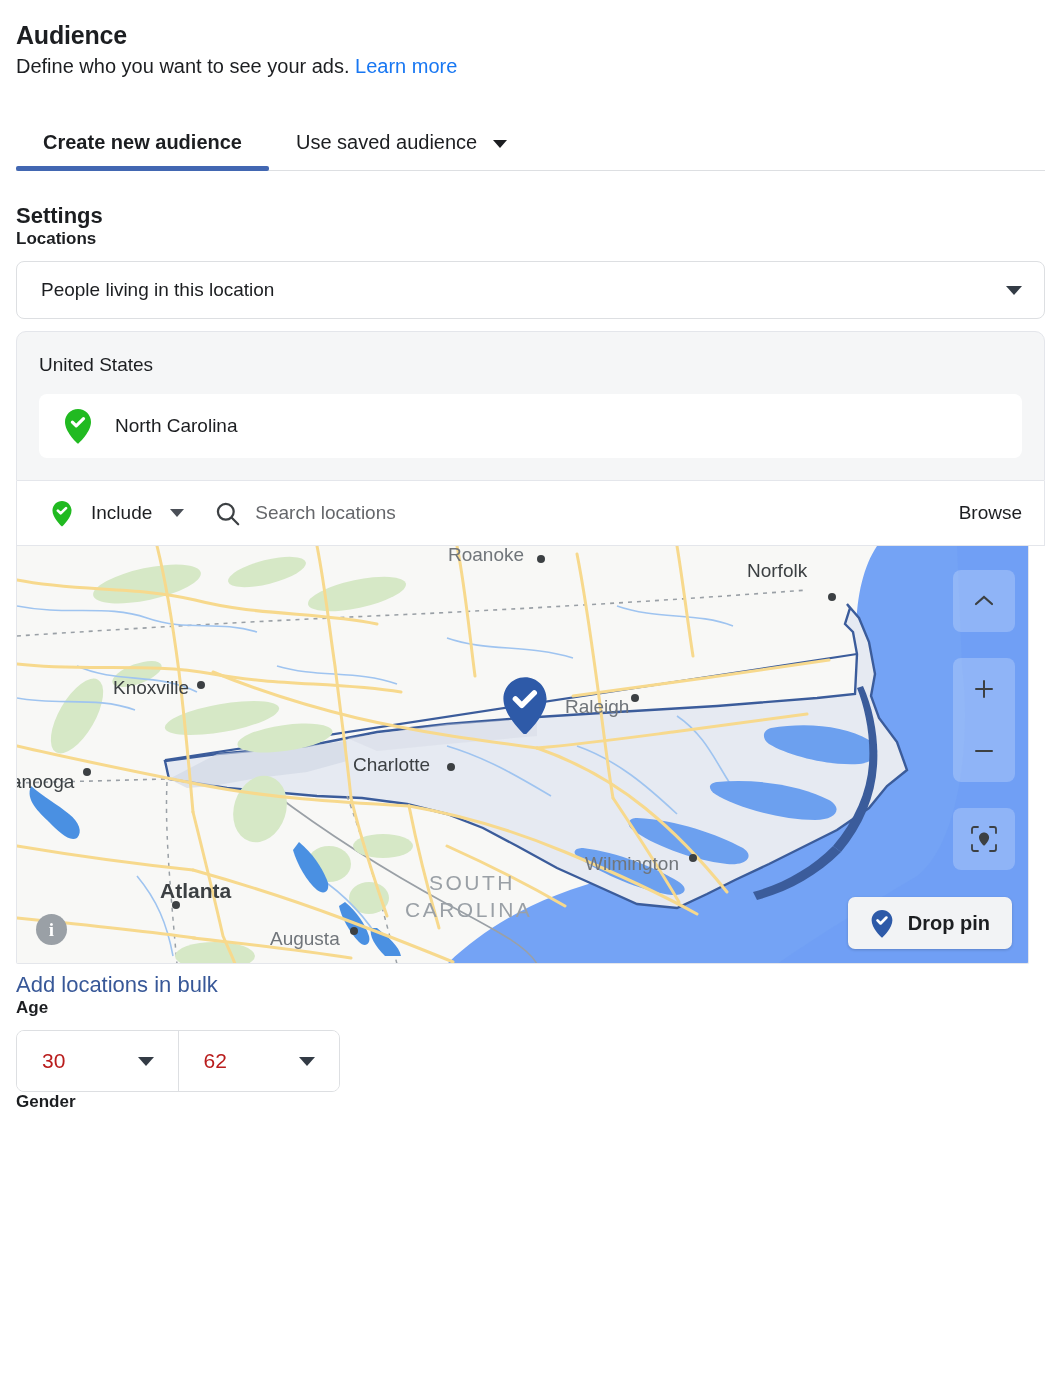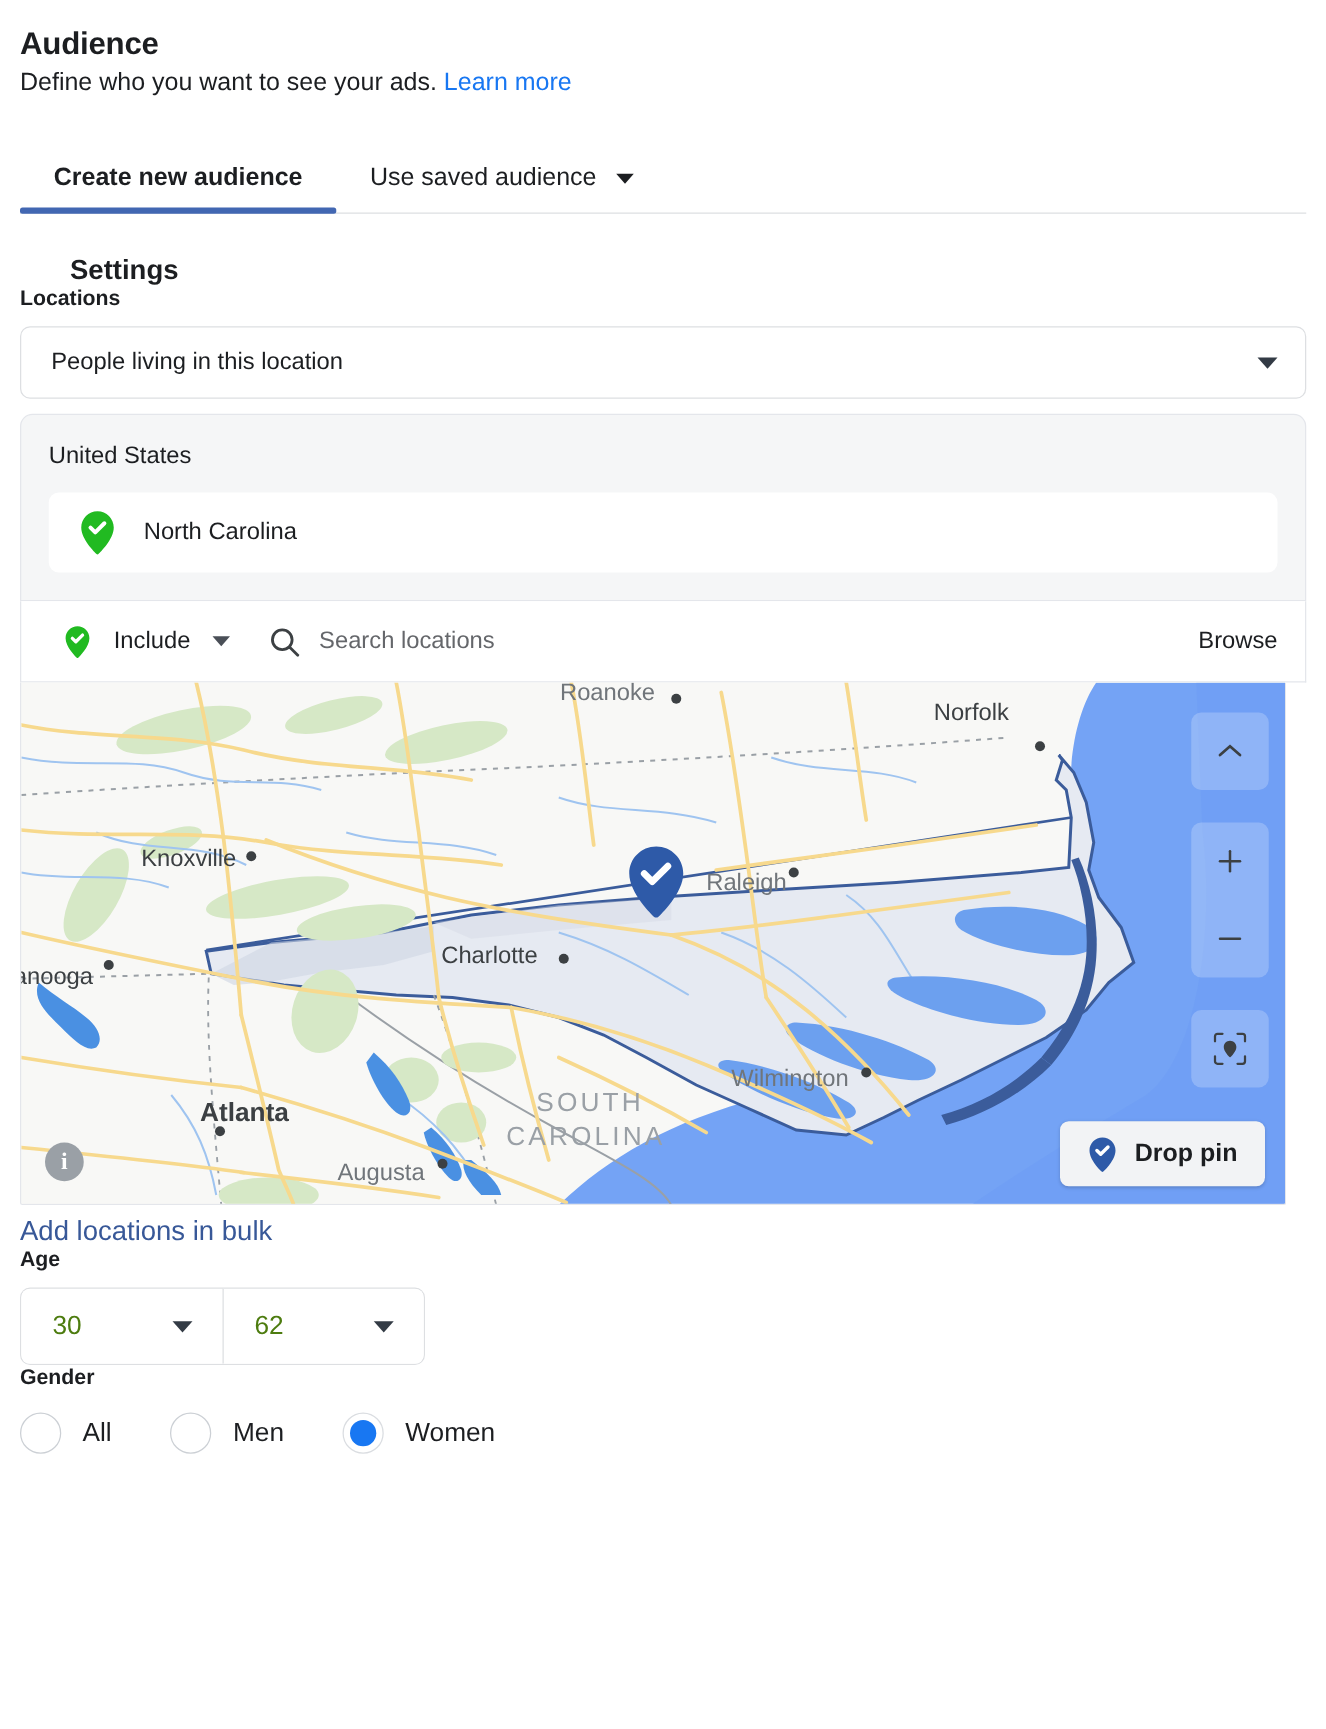--- a/index.html
+++ b/index.html
@@ -37,21 +37,21 @@
     content: ""; position: absolute; left: 0; right: 0; bottom: -1px;
     height: 5px; background: #4267b2; border-radius: 2px;
   }
   .tab .caret {
     display: inline-block; margin-left: 10px;
     border-left: 7px solid transparent; border-right: 7px solid transparent;
     border-top: 8px solid #1c1e21; vertical-align: middle;
   }
 
   
-  .sec-title { font-size: 22px; font-weight: bold; margin-top: 32px; margin-left: 40px; }
+  .sec-title { font-size: 22px; font-weight: bold; margin-top: 32px; }
   .field-label { font-size: 17px; font-weight: bold; }
 
   
   .select-box {
     margin-top: 12px; height: 58px; border: 1px solid #dddfe2; border-radius: 8px;
     display: flex; align-items: center; justify-content: space-between;
     padding: 0 22px 0 24px; background: #fff; cursor: pointer;
   }
   .select-box .val { font-size: 19px; color: #1c1e21; }
   .caret-dk {
@@ -145,21 +145,21 @@
   
   .age-group {
     margin-top: 12px; display: flex; width: 324px; height: 62px;
     border: 1px solid #dddfe2; border-radius: 8px; overflow: hidden;
   }
   .age-cell {
     flex: 1; display: flex; align-items: center; justify-content: space-between;
     padding: 0 24px 0 25px; cursor: pointer; background: #fff;
   }
   .age-cell + .age-cell { border-left: 1px solid #dddfe2; }
-  .age-cell .num { font-size: 21px; color: #4d7c0f; }
+  .age-cell .num { font-size: 21px; color: #b91c1c; }
 
   
   .gender-row { display: flex; align-items: center; margin-top: 18px; gap: 0; }
   .gender-opt { display: flex; align-items: center; cursor: pointer; }
   .radio {
     width: 33px; height: 33px; border-radius: 50%; border: 1px solid #ccd0d5;
     background: #fff; display: flex; align-items: center; justify-content: center;
     flex: none;
   }
   .radio.sel { border-color: #dadde1; }
@@ -424,28 +424,14 @@
       <span class="caret-dk"></span>
     </div>
     <div class="age-cell">
       <span class="num">62</span>
       <span class="caret-dk"></span>
     </div>
   </div>
 
   
   <div class="field-label">Gender</div>
-  <div class="gender-row">
-    <label class="gender-opt">
-      <span class="radio"></span>
-      <span class="g-label">All</span>
-    </label>
-    <label class="gender-opt">
-      <span class="radio"></span>
-      <span class="g-label">Men</span>
-    </label>
-    <label class="gender-opt">
-      <span class="radio sel"></span>
-      <span class="g-label">Women</span>
-    </label>
-  </div>
 
 </div>
 
 </body></html>

